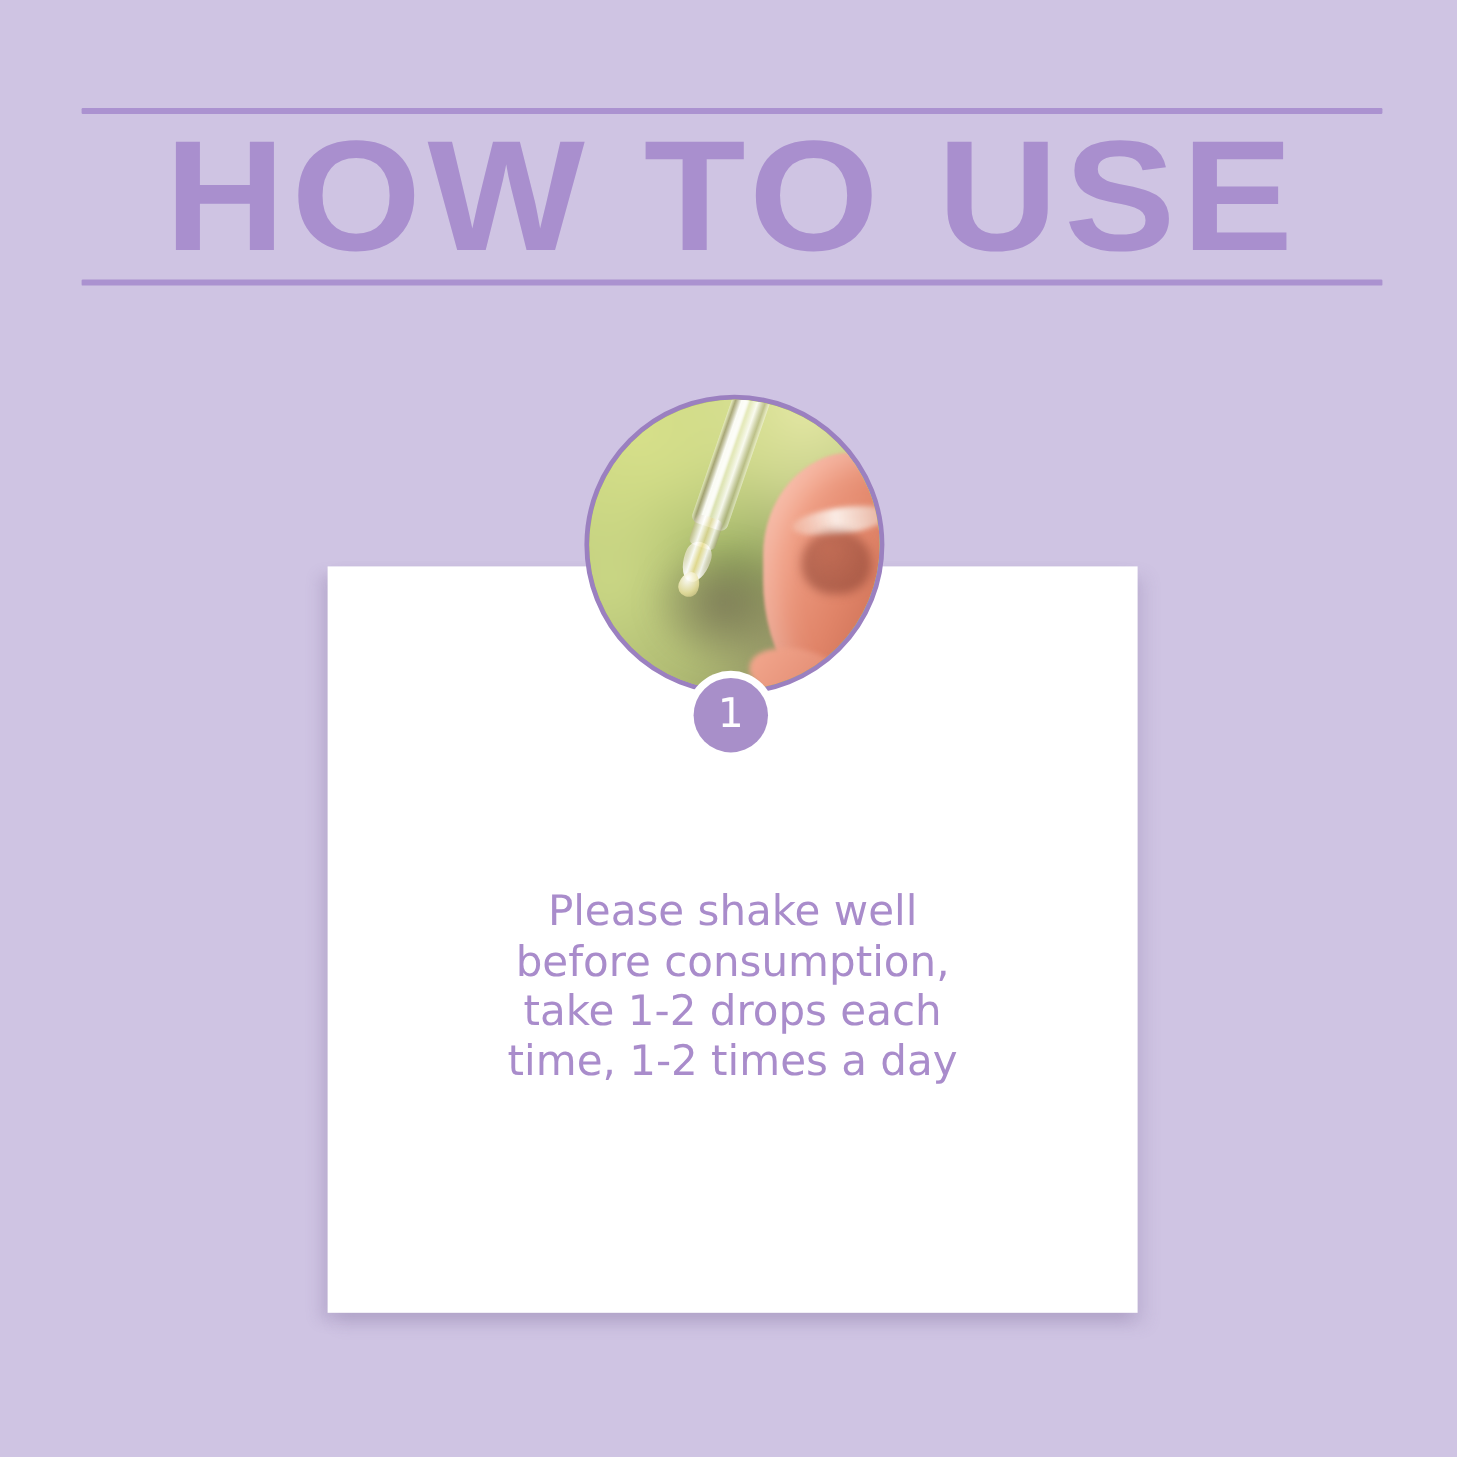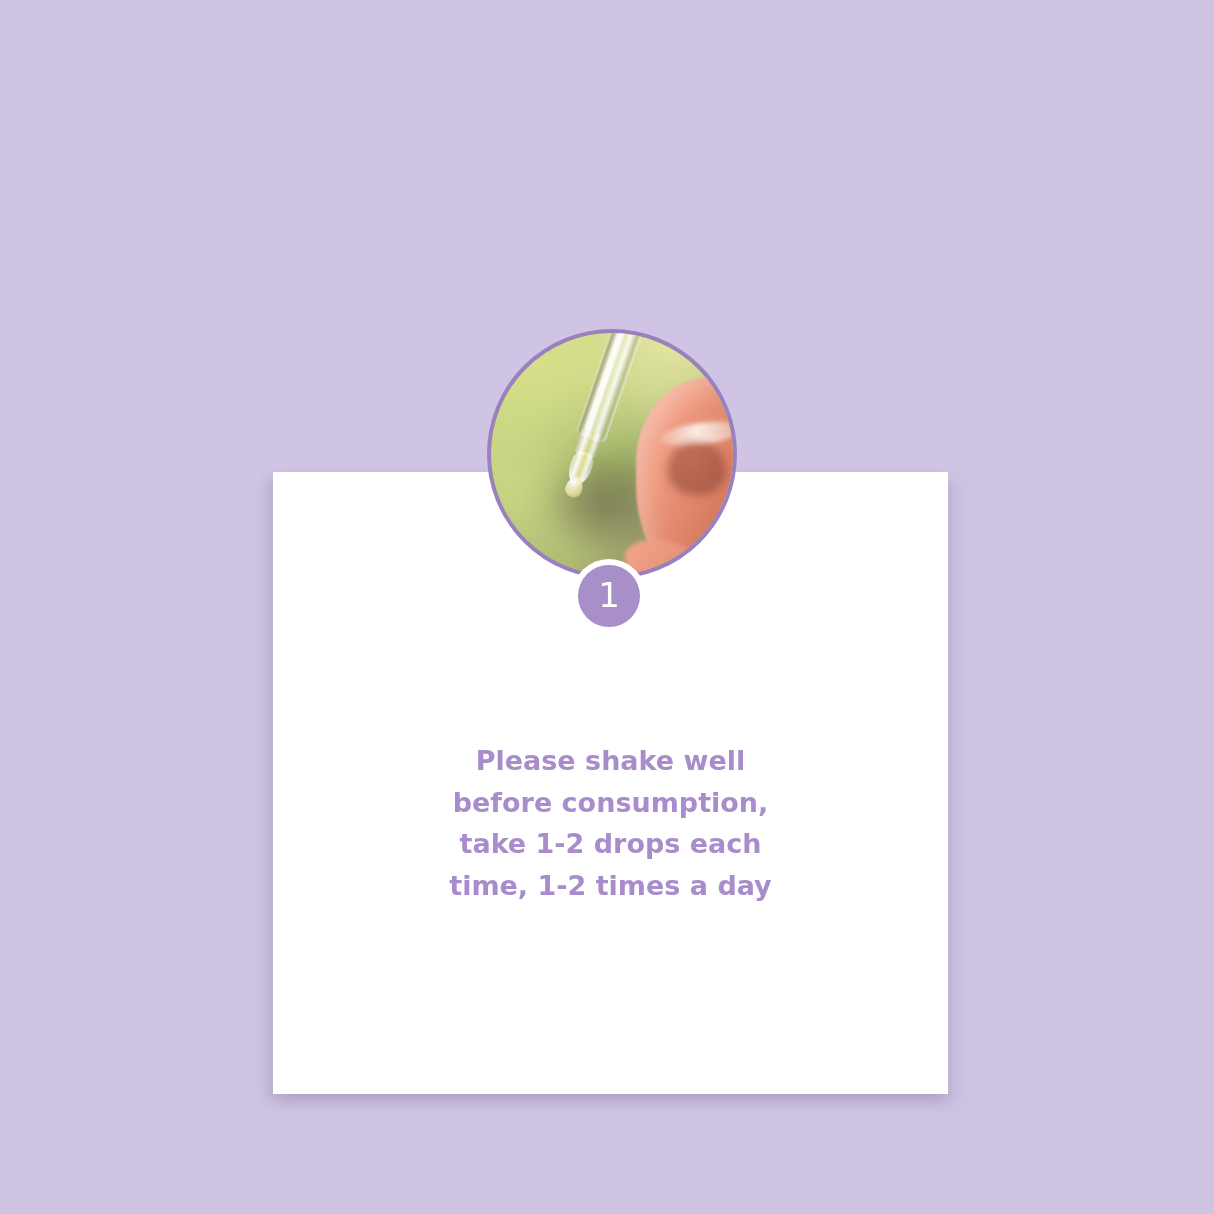--- a/index.html
+++ b/index.html
@@ -71,22 +71,22 @@
   }
 
   #instruction-text {
     position: absolute;
     left: 0;
     top: 268px;
     width: 675px;
     text-align: center;
     color: #a98ccb;
     font-family: "DejaVu Sans", sans-serif;
-    font-size: 27px;
-    font-weight: 700;
+    font-size: 35px;
+    font-weight: 400;
     line-height: 41.5px;
     letter-spacing: 0px;
     white-space: pre-line;
   }
 
   
   #step-photo {
     position: absolute;
     left: 487px;
     top: 329px;
@@ -280,20 +280,25 @@
     line-height: 1;
     padding-bottom: 2px;
     box-sizing: border-box;
   }
 </style>
 </head>
 <body>
 
 <div id="stage">
 
+  <div id="header-block">
+    <div class="rule top"></div>
+    <div id="page-title">HOW TO USE</div>
+    <div class="rule bottom"></div>
+  </div>
 
   <div id="content-card">
     <div id="instruction-text">Please shake well
 before consumption,
 take 1-2 drops each
 time, 1-2 times a day</div>
   </div>
 
   <div id="step-photo">
     <div class="photo-inner">

